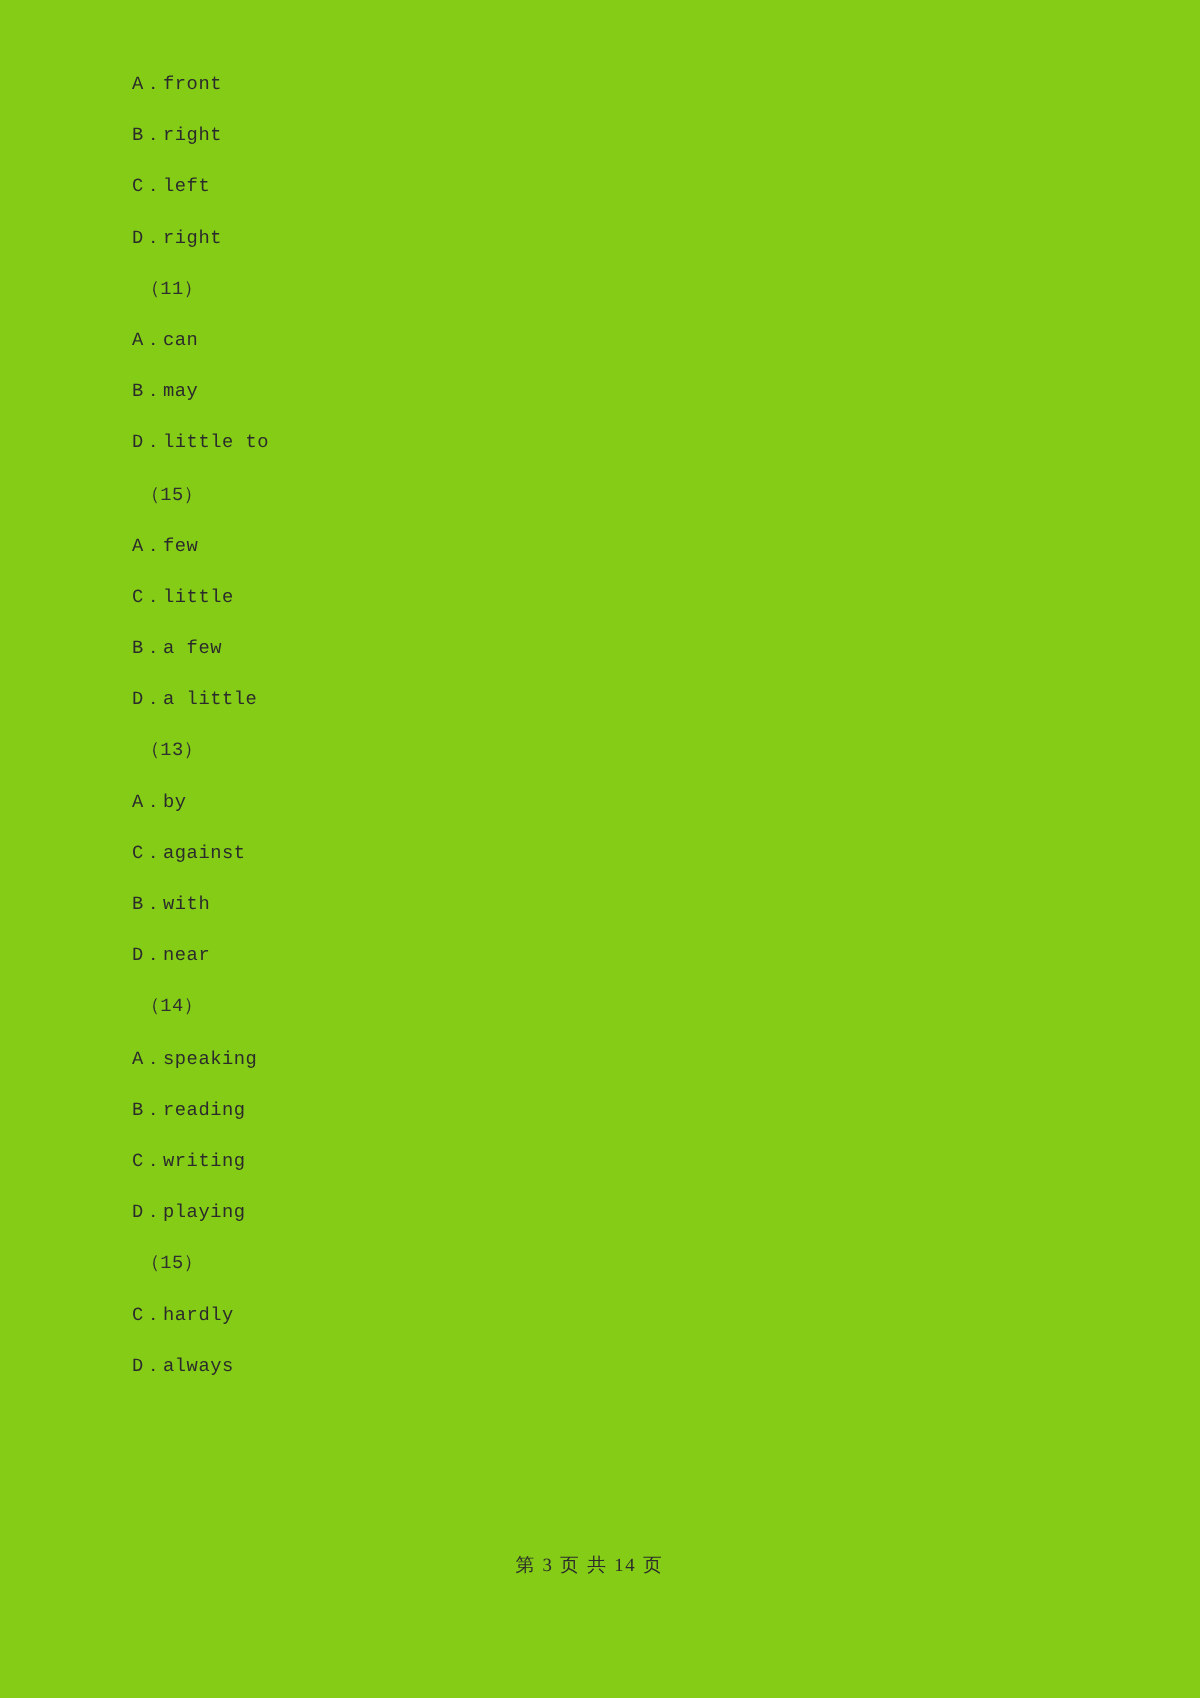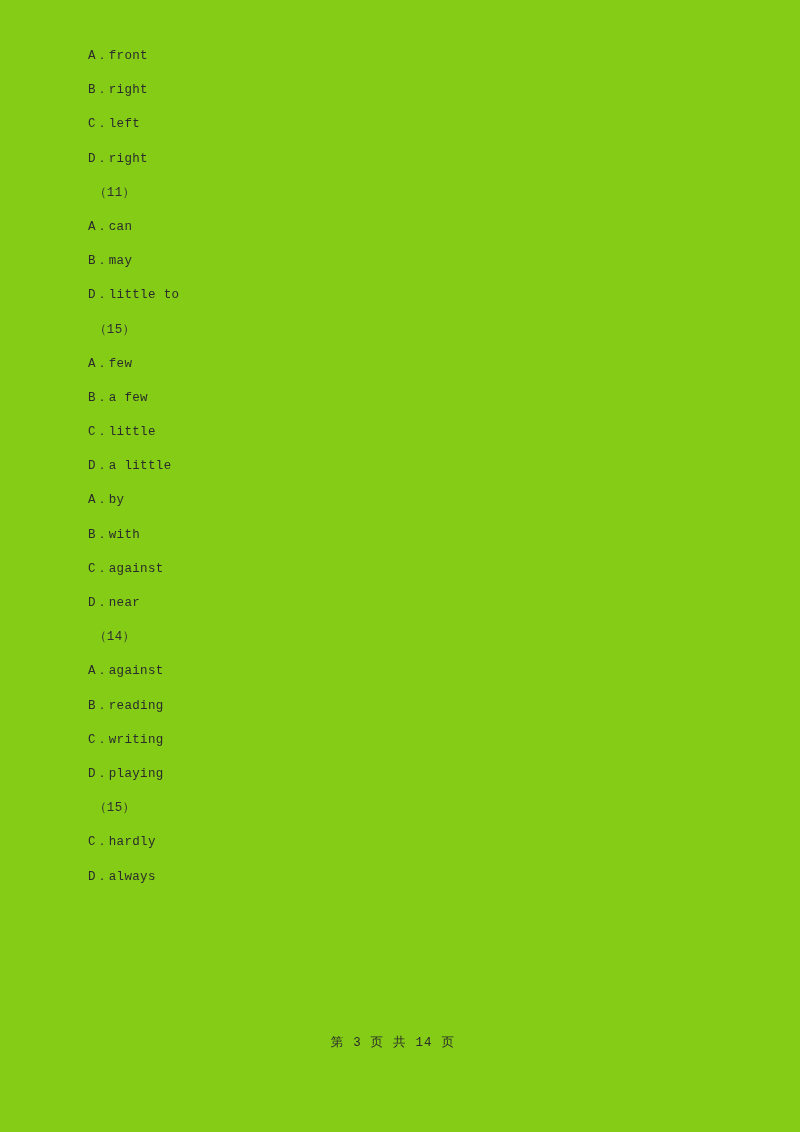--- a/index.html
+++ b/index.html
@@ -39,50 +39,51 @@
   }
   .footer {
     position: absolute;
     left: 0;
     right: 14px;
     top: 1034px;
     text-align: center;
     font-size: 12.5px;
     line-height: 18px;
     color: #2b2b2b;
-    font-family: Liberation Mono, monospace;
+    font-family: Liberation Serif, serif;
     letter-spacing: 1.2px;
     white-space: pre;
   }
 </style>
 </head>
 <body>
 
 <div class="page">
 
   <div class="doc-body">
       <div class="line option">A．front</div>
       <div class="line option">B．right</div>
       <div class="line option">C．left</div>
       <div class="line option">D．right</div>
       <div class="line blank-marker">（11）</div>
       <div class="line option">A．can</div>
       <div class="line option">B．may</div>
       <div class="line option">D．little to</div>
       <div class="line blank-marker">（15）</div>
       <div class="line option">A．few</div>
+      <div class="line option">C．little</div>
       <div class="line option">B．a few</div>
-      <div class="line option">C．little</div>
       <div class="line option">D．a little</div>
+      <div class="line blank-marker">（13）</div>
       <div class="line option">A．by</div>
+      <div class="line option">C．against</div>
       <div class="line option">B．with</div>
-      <div class="line option">C．against</div>
       <div class="line option">D．near</div>
       <div class="line blank-marker">（14）</div>
-      <div class="line option">A．against</div>
+      <div class="line option">A．speaking</div>
       <div class="line option">B．reading</div>
       <div class="line option">C．writing</div>
       <div class="line option">D．playing</div>
       <div class="line blank-marker">（15）</div>
       <div class="line option">C．hardly</div>
       <div class="line option">D．always</div>
     </div>
 
   <div class="footer">第 3 页 共 14 页</div>
 

